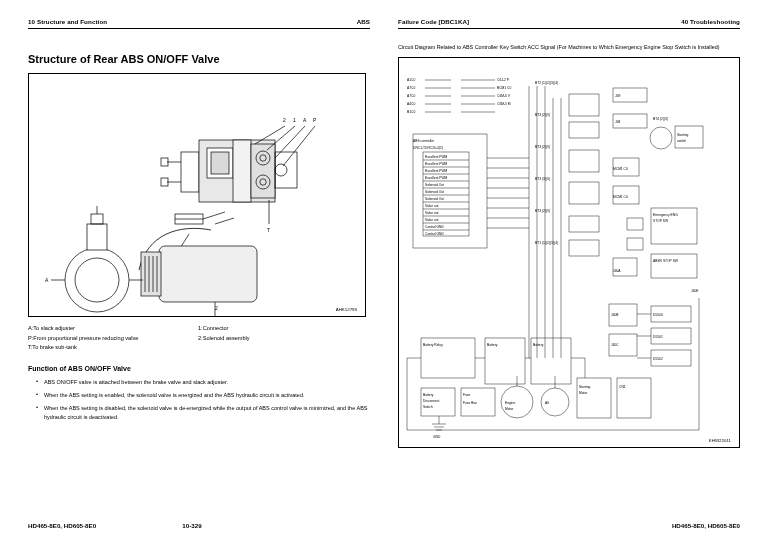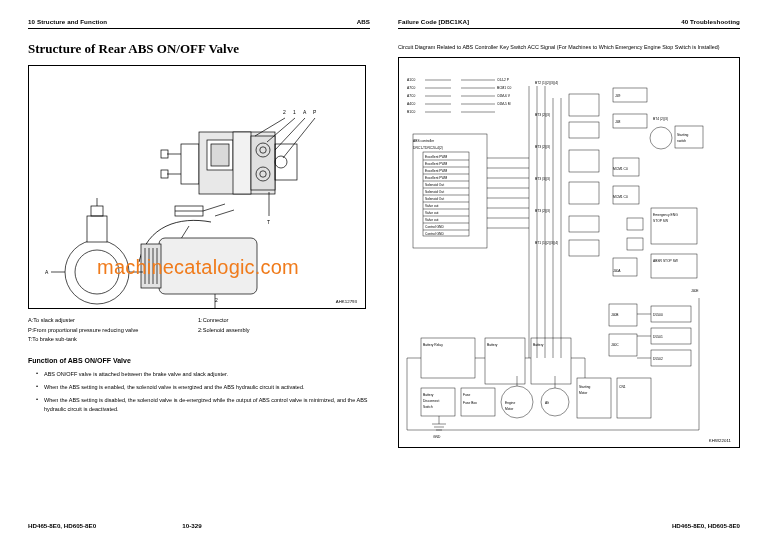--- a/index.html
+++ b/index.html
@@ -4,21 +4,21 @@
 <style>
   html,body{margin:0;padding:0;background:#ffffff;}
   body{width:768px;height:543px;font-family:"Liberation Sans",sans-serif;color:#000;}
   .page{position:relative;width:768px;height:543px;box-sizing:border-box;}
   .half{position:absolute;top:0;height:543px;box-sizing:border-box;}
   .left{left:0;width:384px;padding:18px 14px 0 28px;}
   .right{left:384px;width:384px;padding:18px 28px 0 14px;}
   .hdr{display:flex;justify-content:space-between;align-items:flex-end;font-size:6.2px;font-weight:bold;border-bottom:1px solid #000;padding-bottom:3px;}
   .hdr .l{letter-spacing:0.1px;}
   .hdr .r{letter-spacing:0.1px;}
-  .sect-title{font-size:13px;font-weight:bold;margin-top:12px;margin-bottom:8px;font-family:Liberation Serif, serif;}
+  .sect-title{font-size:11px;font-weight:bold;margin-top:24px;margin-bottom:8px;}
   .fig-box{border:1px solid #000;box-sizing:border-box;position:relative;}
   .left .fig-box{width:338px;height:244px;}
   .right .fig-box{width:342px;height:391px;margin-top:6px;}
   .cap-note{font-size:5.4px;line-height:1.55;margin-top:0;}
   .legend{display:flex;font-size:5.6px;margin-top:7px;line-height:1.7;}
   .legend .c1{width:170px;}
   .legend .c2{width:160px;}
   .sub-title{font-size:7px;font-weight:bold;margin-top:12px;margin-bottom:6px;}
   ul.bullets{margin:0;padding-left:10px;list-style:none;}
   ul.bullets li{font-size:5.5px;line-height:1.65;margin-bottom:4px;position:relative;padding-left:6px;}
@@ -304,15 +304,14 @@
           <text x="34" y="380">GND</text>
           <text x="292" y="234">J40E</text>
         </g>
       </svg>
       <div class="figcode rfigcode">KHW22011</div>
     </div>
 
     <div class="footer fr">HD465-8E0, HD605-8E0</div>
   </div>
 
-  <div class="wm">machinecatalogic.com</div>
 
 </div>
 
 </body></html>

